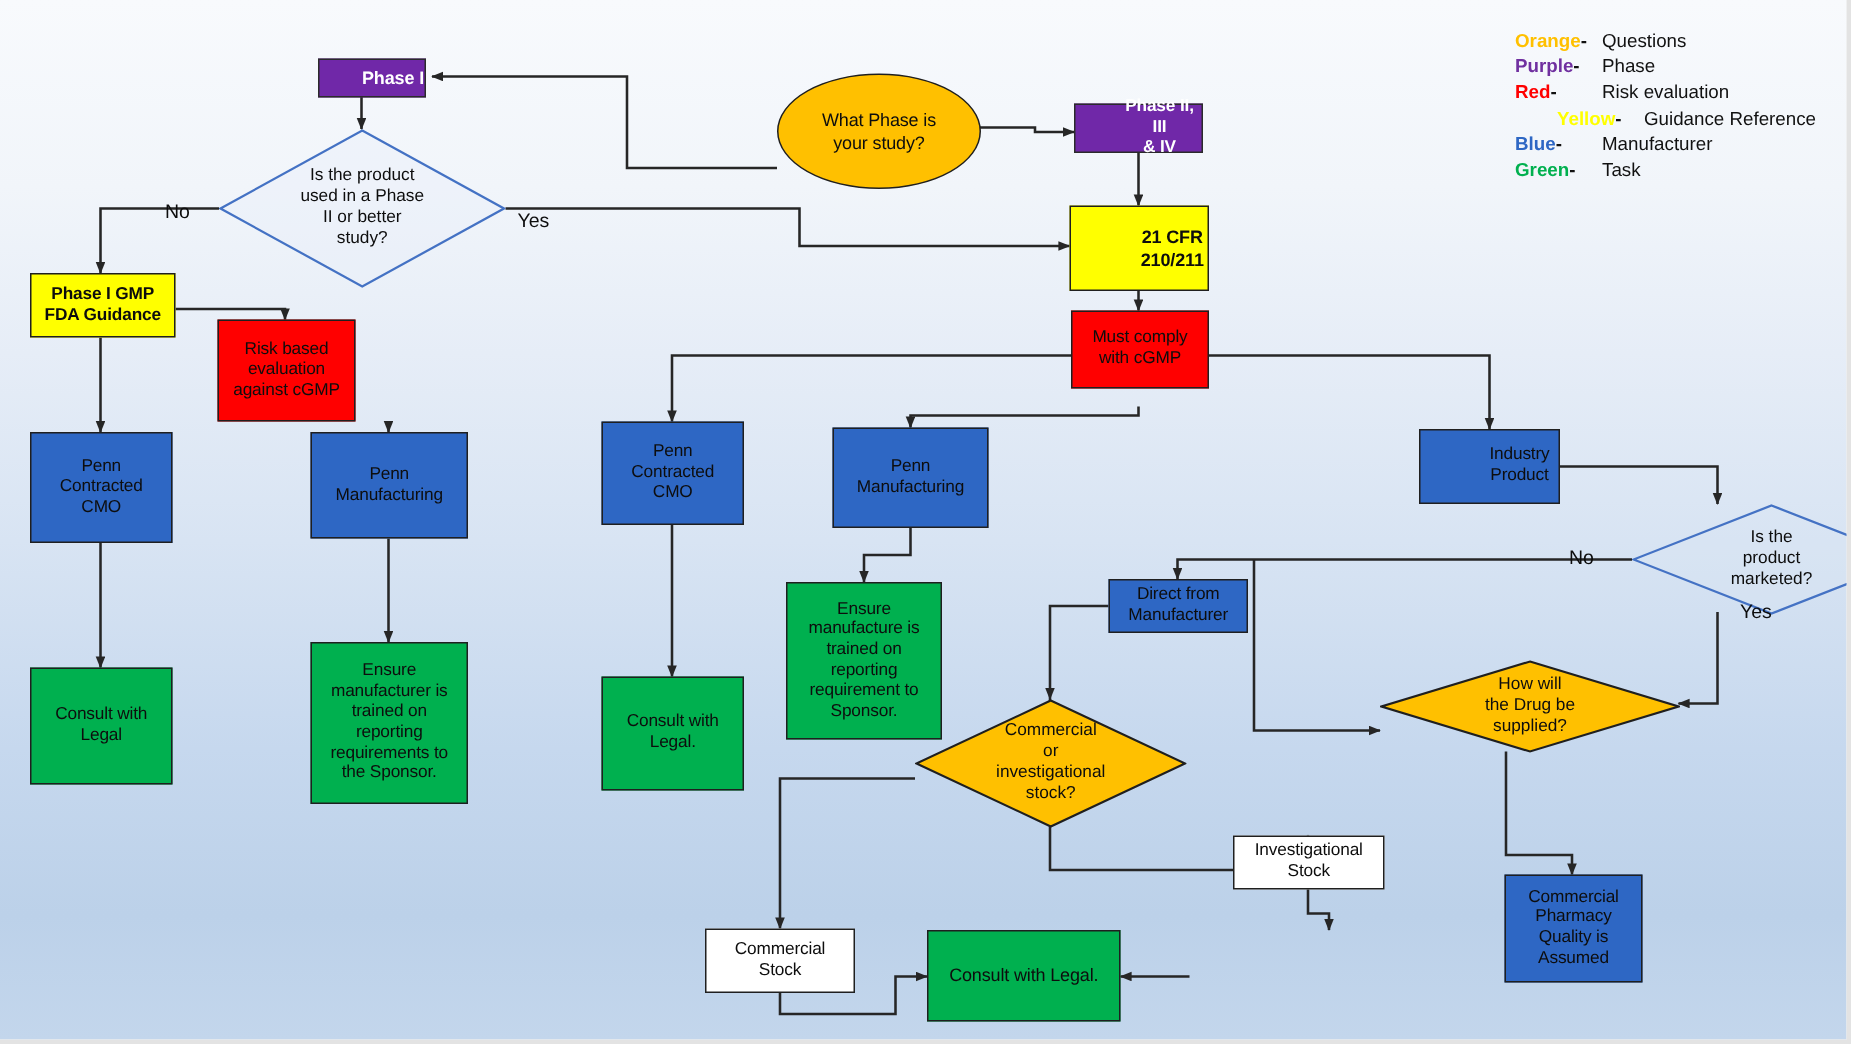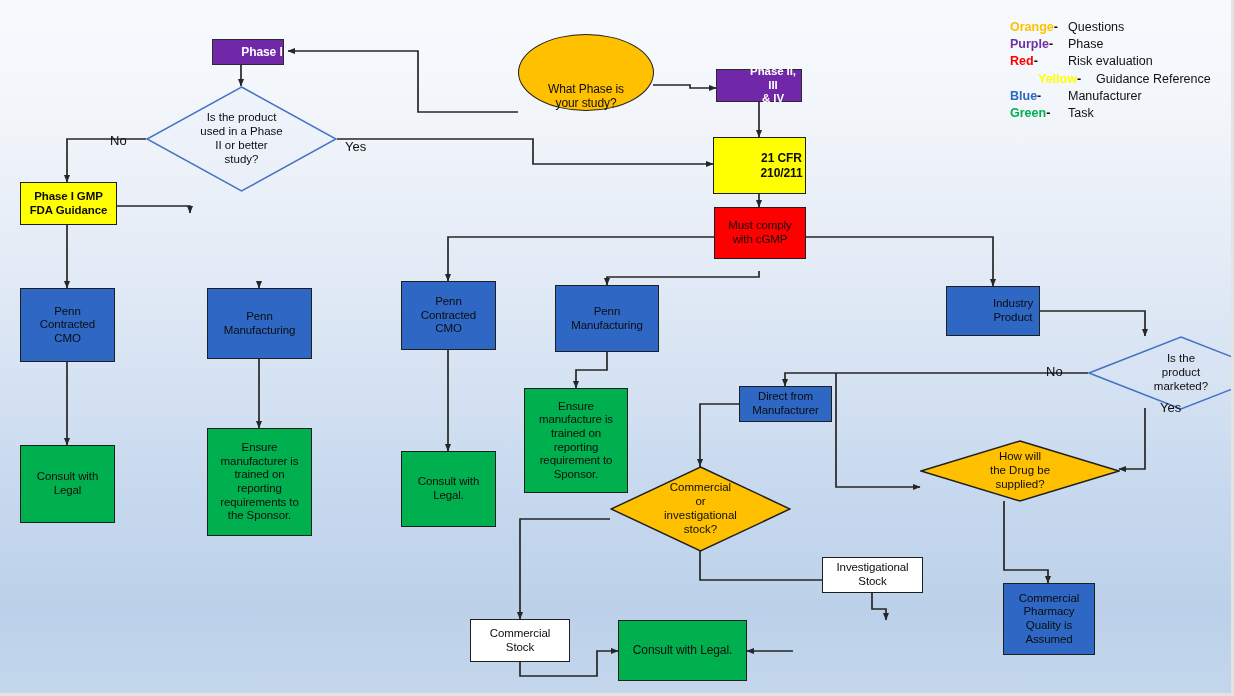--- a/index.html
+++ b/index.html
@@ -134,21 +134,21 @@
   <div class="diamond-wrap" style="left:146px;top:86px;width:191px;height:106px;">
     <svg width="191" height="106" viewBox="0 0 191 106" xmlns="http://www.w3.org/2000/svg">
       <polygon points="95.5,1 190,53 95.5,105 1,53" fill="#e8eef8" fill-opacity="0.35" stroke="#4472c4" stroke-width="1.5"></polygon>
     </svg>
     <div class="diamond-label" style="font-size:11.5px;">Is the product
 used in a Phase
 II or better
 study?</div>
   </div>
 
-  <div class="node orange" style="left:518px;top:34px;width:136px;height:77px;font-size:12px;white-space:pre-line;align-items:flex-end;">
+  <div class="node orange" style="left:518px;top:49px;width:136px;height:77px;font-size:12px;white-space:pre-line;">
     <span>What Phase is
 your study?</span>
   </div>
 
   <div class="node rect purple" style="left:716px;top:69px;width:86px;height:33px;font-size:11.5px;white-space:pre-line;">
     <span>Phase II, III
 &amp; IV</span>
   </div>
 
   <div class="node yellow" style="left:713px;top:137px;width:93px;height:57px;font-size:12px;white-space:pre-line;font-weight:bold;padding-left:44px;">
@@ -159,20 +159,25 @@
   <div class="node red" style="left:714px;top:207px;width:92px;height:52px;font-size:11.5px;white-space:pre-line;">
     <span>Must  comply
 with  cGMP</span>
   </div>
 
   <div class="node yellow" style="left:20px;top:182px;width:97px;height:43px;font-size:11.5px;white-space:pre-line;font-weight:bold;">
     <span>Phase I GMP
 FDA Guidance</span>
   </div>
 
+  <div class="node red" style="left:145px;top:213px;width:92px;height:68px;font-size:11.5px;white-space:pre-line;">
+    <span>Risk based
+evaluation
+against cGMP</span>
+  </div>
 
   <div class="node blue" style="left:20px;top:288px;width:95px;height:74px;font-size:11.5px;white-space:pre-line;">
     <span>Penn
 Contracted
 CMO</span>
   </div>
 
   <div class="node blue" style="left:207px;top:288px;width:105px;height:71px;font-size:11.5px;white-space:pre-line;">
     <span>Penn
 Manufacturing</span>

